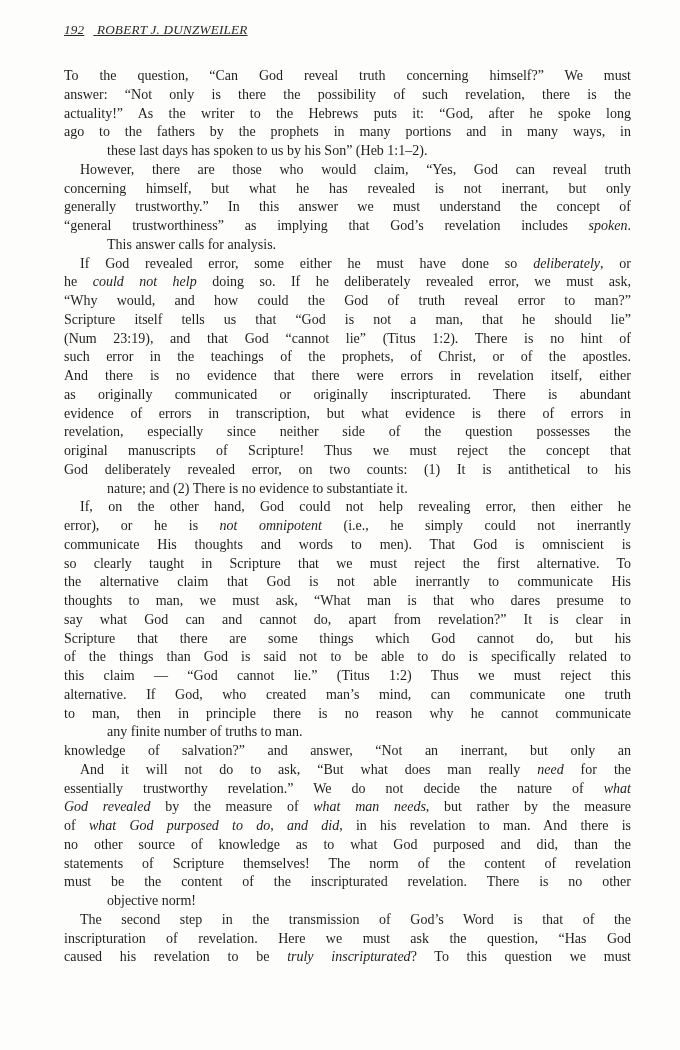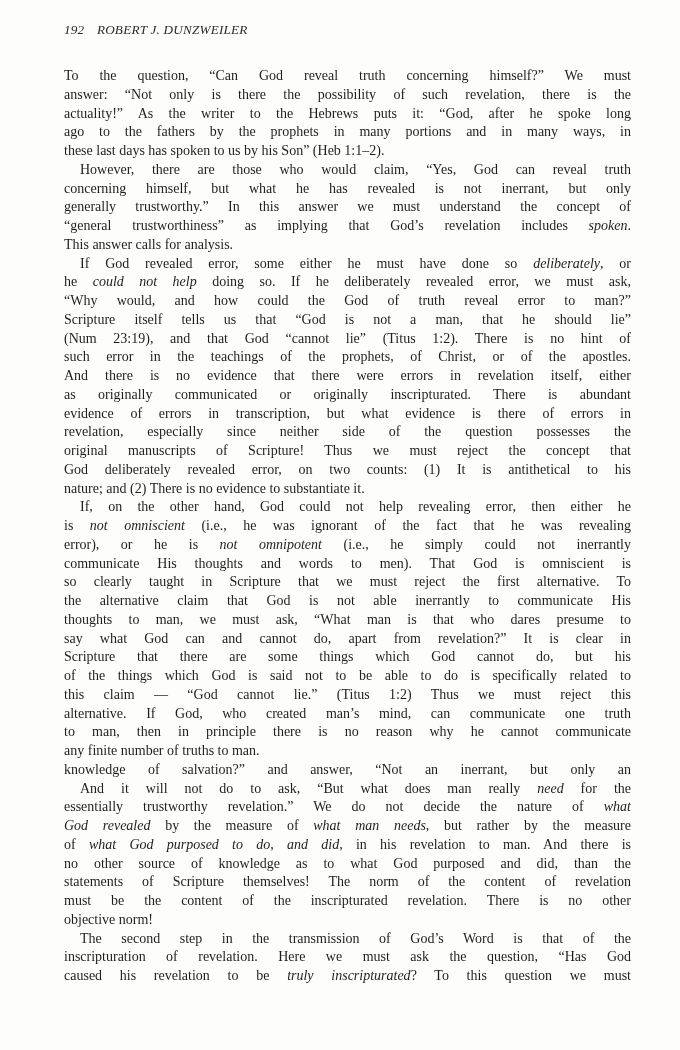--- a/index.html
+++ b/index.html
@@ -8,31 +8,32 @@
     background: #fdfdfb;
     font-family: "Liberation Serif", "DejaVu Serif", serif;
     color: #1e1e1e;
     position: relative;
   }
   .page { position: absolute; left: 0; top: 0; width: 680px; height: 1050px; }
   .running-head {
     position: absolute; left: 64px; top: 22px;
     font-style: italic; font-size: 13.2px; letter-spacing: 0.2px;
     color: #2a2a2a;
+    text-decoration: underline;
   }
   .running-head .pg { margin-right: 9px; }
   .body-text {
     position: absolute; left: 64px; top: 67px; width: 567px;
     font-size: 14px; line-height: 18.75px;
   }
   .ln {
     display: block; height: 18.75px; white-space: nowrap;
     text-align: justify; text-align-last: justify;
   }
-  .ln.last { text-align-last: left; }
+  .ln.last { text-align-last: left; margin-left: 43px; }
   .ln.indent { padding-left: 16px; }
   i { font-style: italic; }
 </style>
 </head>
 <body>
 
 <div class="page">
   <div class="running-head">
     <span class="pg">192</span>
     <span>ROBERT J. DUNZWEILER</span>
@@ -55,29 +56,28 @@
       <div class="ln"><span>(Num 23:19), and that God “cannot lie” (Titus 1:2). There is no hint of</span></div>
       <div class="ln"><span>such error in the teachings of the prophets, of Christ, or of the apostles.</span></div>
       <div class="ln"><span>And there is no evidence that there were errors in revelation itself, either</span></div>
       <div class="ln"><span>as originally communicated or originally inscripturated. There is abundant</span></div>
       <div class="ln"><span>evidence of errors in transcription, but what evidence is there of errors in</span></div>
       <div class="ln"><span>revelation, especially since neither side of the question possesses the</span></div>
       <div class="ln"><span>original manuscripts of Scripture! Thus we must reject the concept that</span></div>
       <div class="ln"><span>God deliberately revealed error, on two counts: (1) It is antithetical to his</span></div>
       <div class="ln last"><span>nature; and (2) There is no evidence to substantiate it.</span></div>
       <div class="ln indent"><span>If, on the other hand, God could not help revealing error, then either he</span></div>
-      <div class="ln"><span>is </span><i>not omniscient</i><span> (i.e., he was ignorant of the fact that he was revealing</span></div>
       <div class="ln"><span>error), or he is </span><i>not omnipotent</i><span> (i.e., he simply could not inerrantly</span></div>
       <div class="ln"><span>communicate His thoughts and words to men). That God is omniscient is</span></div>
       <div class="ln"><span>so clearly taught in Scripture that we must reject the first alternative. To</span></div>
       <div class="ln"><span>the alternative claim that God is not able inerrantly to communicate His</span></div>
       <div class="ln"><span>thoughts to man, we must ask, “What man is that who dares presume to</span></div>
       <div class="ln"><span>say what God can and cannot do, apart from revelation?” It is clear in</span></div>
       <div class="ln"><span>Scripture that there are some things which God cannot do, but his</span></div>
-      <div class="ln"><span>of the things which God is said not to be able to do is specifically related to</span></div>
+      <div class="ln"><span>of the things than God is said not to be able to do is specifically related to</span></div>
       <div class="ln"><span>this claim — “God cannot lie.” (Titus 1:2) Thus we must reject this</span></div>
       <div class="ln"><span>alternative. If God, who created man’s mind, can communicate one truth</span></div>
       <div class="ln"><span>to man, then in principle there is no reason why he cannot communicate</span></div>
       <div class="ln last"><span>any finite number of truths to man.</span></div>
       <div class="ln"><span>knowledge of salvation?” and answer, “Not an inerrant, but only an</span></div>
       <div class="ln indent"><span>And it will not do to ask, “But what does man really </span><i>need</i><span> for the</span></div>
       <div class="ln"><span>essentially trustworthy revelation.” We do not decide the nature of </span><i>what</i></div>
       <div class="ln"><i>God revealed</i><span> by the measure of </span><i>what man needs</i><span>, but rather by the measure</span></div>
       <div class="ln"><span>of </span><i>what God purposed to do</i><span>, </span><i>and did</i><span>, in his revelation to man. And there is</span></div>
       <div class="ln"><span>no other source of knowledge as to what God purposed and did, than the</span></div>

